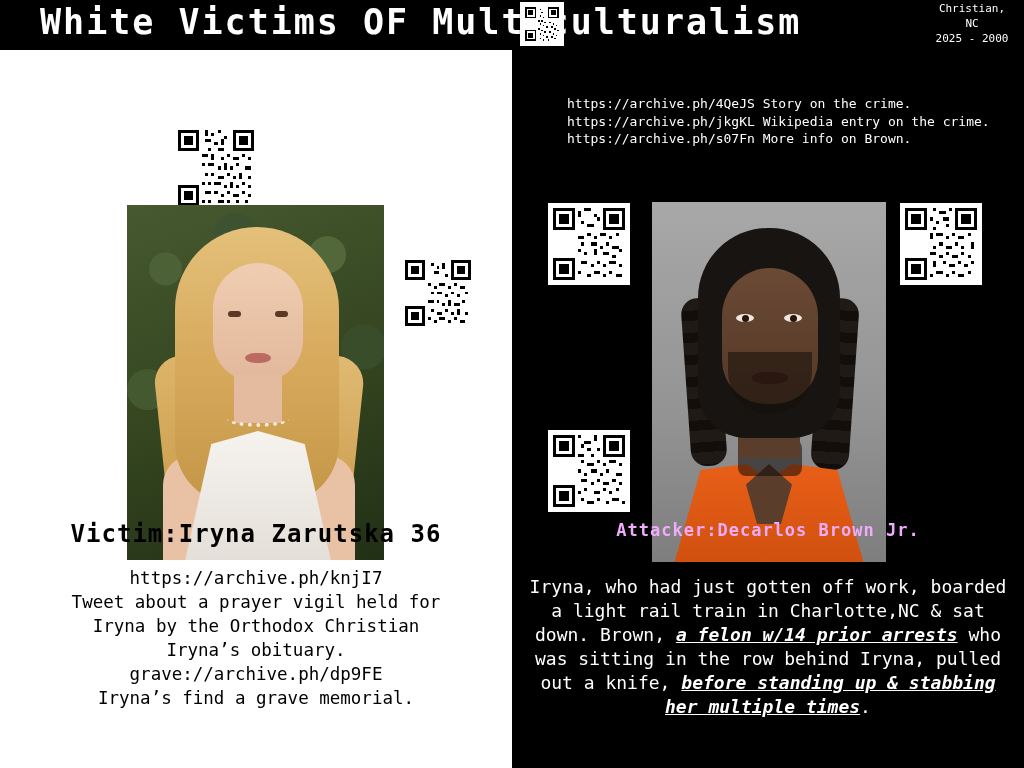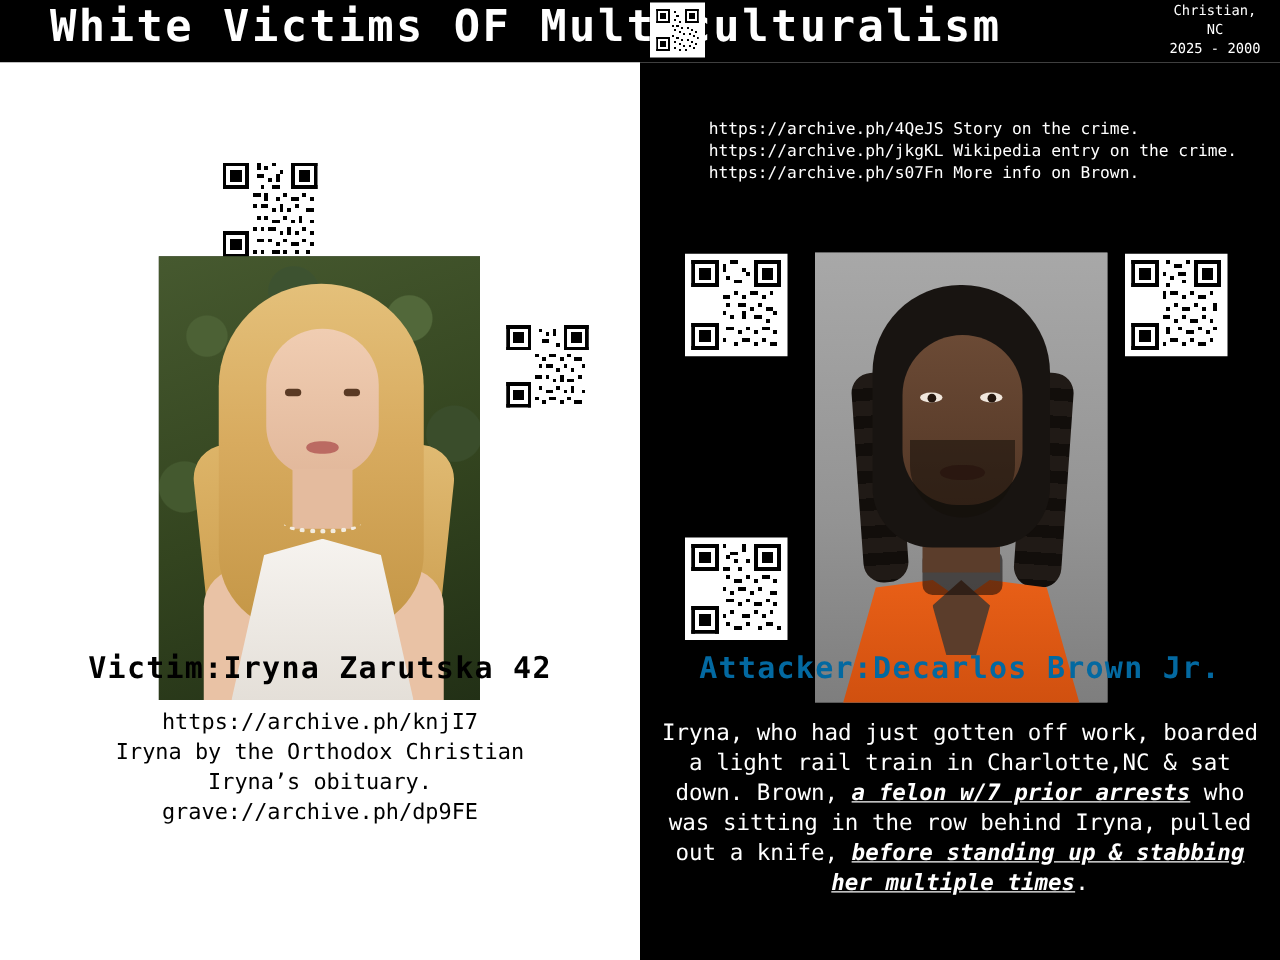--- a/index.html
+++ b/index.html
@@ -143,24 +143,24 @@
     left: 140px; top: 152px;
     width: 234px; height: 360px;
     overflow: hidden;
     background: #9b9b9b;
   }
   .attacker-caption {
     position: absolute;
     left: 0; top: 470px;
     width: 512px;
     text-align: center;
-    font-size: 24px;
+    font-size: 17px;
     font-weight: bold;
     letter-spacing: 1px;
-    color: #0369a1;
+    color: #f0abfc;
   }
   .right-body {
     position: absolute;
     left: 10px; top: 525px;
     width: 492px;
     text-align: center;
     font-size: 18px;
     line-height: 24px;
     color: #ffffff;
   }
@@ -574,27 +574,29 @@
         <div class="v-face"></div>
         <div class="v-eye-l"></div>
         <div class="v-eye-r"></div>
         <div class="v-lips"></div>
         <div class="v-neck"></div>
         <div class="v-dress"></div>
         <div class="v-necklace"></div>
       </div>
     </div>
 
-    <div class="victim-caption">Victim:Iryna Zarutska 42</div>
+    <div class="victim-caption">Victim:Iryna Zarutska 36</div>
 
     <div class="left-body">
       <div>https://archive.ph/knjI7</div>
+      <div>Tweet about a prayer vigil held for</div>
       <div>Iryna by the Orthodox Christian</div>
       <div>Iryna’s obituary.</div>
       <div>grave://archive.ph/dp9FE</div>
+      <div>Iryna’s find a grave memorial.</div>
     </div>
   </div>
 
   <div class="panel-right">
 
     <div class="right-links">
       <div>https://archive.ph/4QeJS Story on the crime.</div>
       <div>https://archive.ph/jkgKL Wikipedia entry on the crime.</div>
       <div>https://archive.ph/s07Fn More info on Brown.</div>
     </div>
@@ -795,17 +797,17 @@
         <div class="a-eye-r"></div>
         <div class="a-pupil-l"></div>
         <div class="a-pupil-r"></div>
         <div class="a-mouth"></div>
       </div>
     </div>
 
     <div class="attacker-caption">Attacker:Decarlos Brown Jr.</div>
 
     <div class="right-body">
-      <span>Iryna, who had just gotten off work, boarded a light rail train in Charlotte,NC &amp; sat down. Brown, </span><span class="em">a felon w/7 prior arrests</span><span> who was sitting in the row behind Iryna, pulled out a knife, </span><span class="em">before standing up &amp; stabbing her multiple times</span><span>.</span>
+      <span>Iryna, who had just gotten off work, boarded a light rail train in Charlotte,NC &amp; sat down. Brown, </span><span class="em">a felon w/14 prior arrests</span><span> who was sitting in the row behind Iryna, pulled out a knife, </span><span class="em">before standing up &amp; stabbing her multiple times</span><span>.</span>
     </div>
   </div>
 
 </div>
 
 </body></html>

